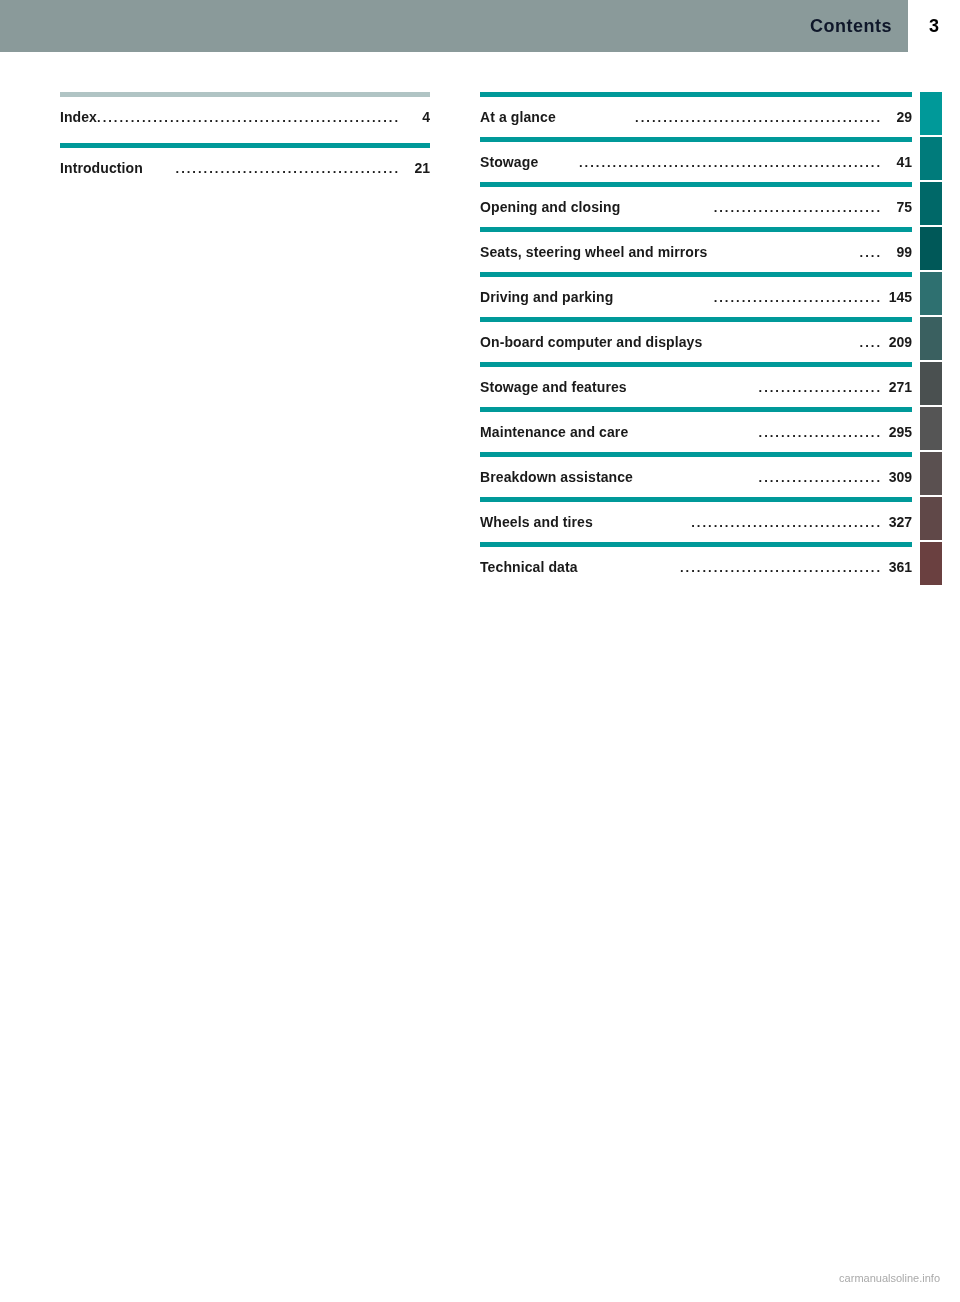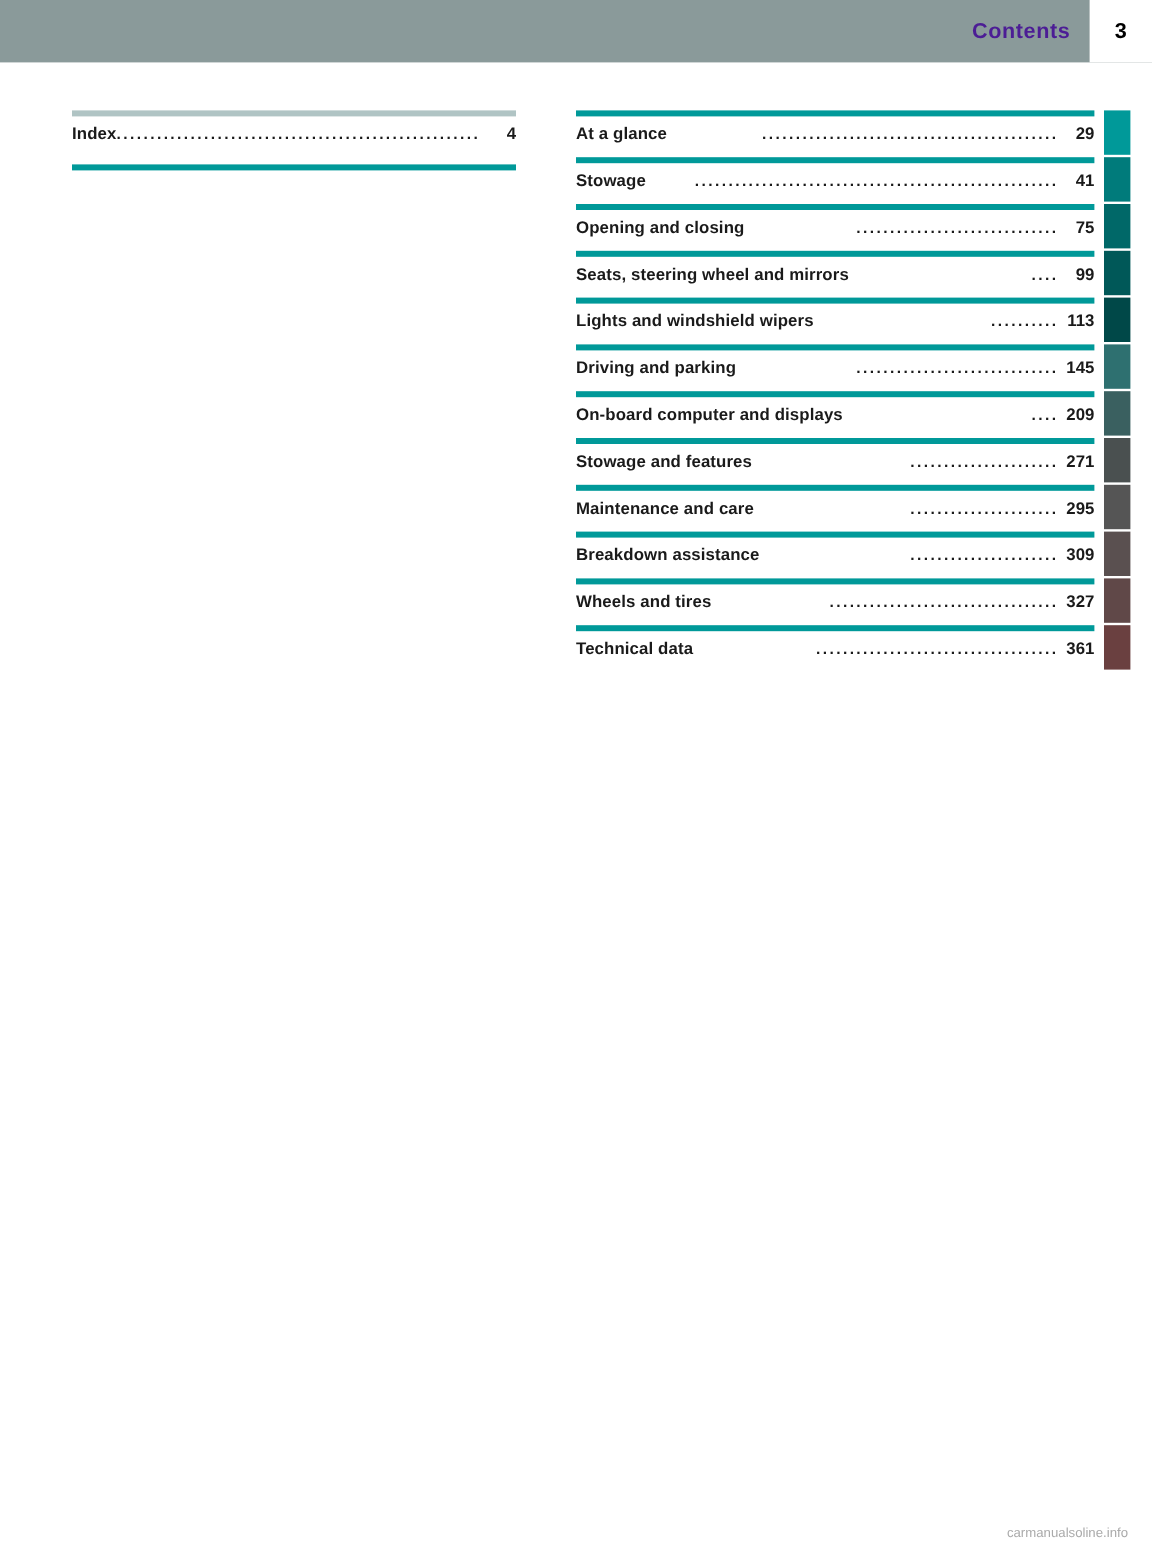--- a/index.html
+++ b/index.html
@@ -29,21 +29,21 @@
 
     .header-title-wrapper {
       display: flex;
       align-items: center;
       height: 100%;
     }
 
     .header-title {
       font-size: 18px;
       font-weight: bold;
-      color: #4c1d95;
+      color: #0f172a;
       padding-right: 16px;
       letter-spacing: 0.5px;
     }
 
     .header-page-number {
       width: 52px;
       height: 52px;
       background: #ffffff;
       display: flex;
       align-items: center;
@@ -130,23 +130,24 @@
     .toc-bar-right {
       height: 5px;
       background: #009999;
       margin-bottom: 6px;
       width: 100%;
     }
 
     .toc-row {
       display: flex;
       width: 100%;
-      justify-content: flex-start;
+      justify-content: center;
       align-items: baseline;
       padding-bottom: 10px;
+      margin-top: 12px;
     }
 
     .dots-line {
       display: inline-block;
       font-size: 13px;
       font-weight: bold;
       letter-spacing: 2px;
       color: #1a1a1a;
     }
   </style>
@@ -168,20 +169,25 @@
       <div class="toc-bar-light"></div>
       <div class="toc-row">
         <span class="toc-entry-label">Index</span>
         <span class="dots-line">......................................................</span>
         <span class="toc-entry-num">4</span>
       </div>
     </div>
 
     <div class="toc-section">
       <div class="toc-bar"></div>
+      <div class="toc-row">
+        <span class="toc-entry-label">Introduction</span>
+        <span class="dots-line">........................................</span>
+        <span class="toc-entry-num">21</span>
+      </div>
     </div>
 
   </div>
 
   <div class="right-column">
 
     <div class="toc-entry-right-wrapper">
       <div class="toc-right-content">
         <div class="toc-bar-right"></div>
         <div class="toc-row">
@@ -222,31 +228,20 @@
         <div class="toc-bar-right"></div>
         <div class="toc-row">
           <span class="toc-entry-label">Seats, steering wheel and mirrors</span>
           <span class="dots-line">....</span>
           <span class="toc-entry-num">99</span>
         </div>
       </div>
       <div class="toc-tab" style="background:#005858;"></div>
     </div>
 
-    <div class="toc-entry-right-wrapper">
-      <div class="toc-right-content">
-        <div class="toc-bar-right"></div>
-        <div class="toc-row">
-          <span class="toc-entry-label">Lights and windshield wipers</span>
-          <span class="dots-line">..........</span>
-          <span class="toc-entry-num">113</span>
-        </div>
-      </div>
-      <div class="toc-tab" style="background:#004848;"></div>
-    </div>
 
 
     <div class="toc-entry-right-wrapper">
       <div class="toc-right-content">
         <div class="toc-bar-right"></div>
         <div class="toc-row">
           <span class="toc-entry-label">Driving and parking</span>
           <span class="dots-line">..............................</span>
           <span class="toc-entry-num">145</span>
         </div>

